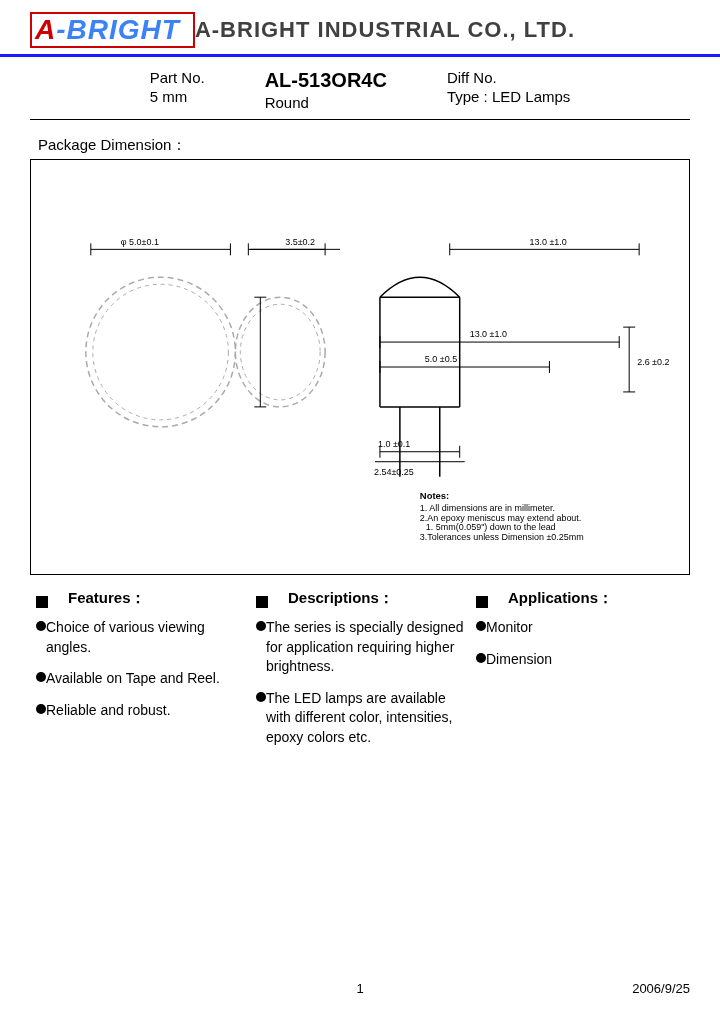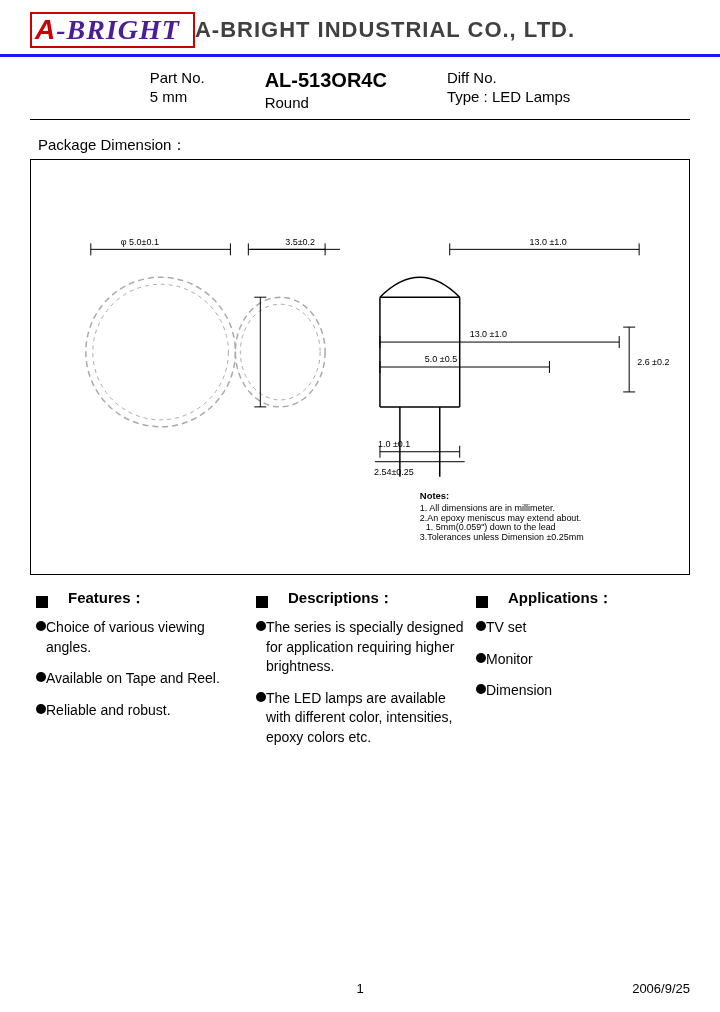--- a/index.html
+++ b/index.html
@@ -22,21 +22,21 @@
     }
     .logo-abright {
       font-size: 28px;
       font-weight: 900;
       font-style: italic;
       font-family: Arial Black, Arial, sans-serif;
       margin-right: 10px;
       letter-spacing: 1px;
     }
     .logo-a { color: #cc0000; }
-    .logo-bright { color: #4c1d95; font-family: Liberation Serif, serif; }
+    .logo-bright { color: #3b82f6; }
     .logo-border {
       border: 2px solid #cc0000;
       padding: 0 3px;
       display: inline-block;
     }
     .company-name {
       font-size: 22px;
       font-weight: bold;
       color: #404040;
       letter-spacing: 1px;
@@ -301,24 +301,20 @@
       </div>
     </div>
 
     <div class="col">
       <div class="col-header">
         <span class="square-bullet"></span>
         <span>Applications：</span>
       </div>
       <div class="bullet-item">
         <span class="circle-bullet"></span>
-        <span>TV set</span>
-      </div>
-      <div class="bullet-item">
-        <span class="circle-bullet"></span>
         <span>Monitor</span>
       </div>
       <div class="bullet-item">
         <span class="circle-bullet"></span>
         <span>Dimension</span>
       </div>
     </div>
 
   </div>
 </div>

